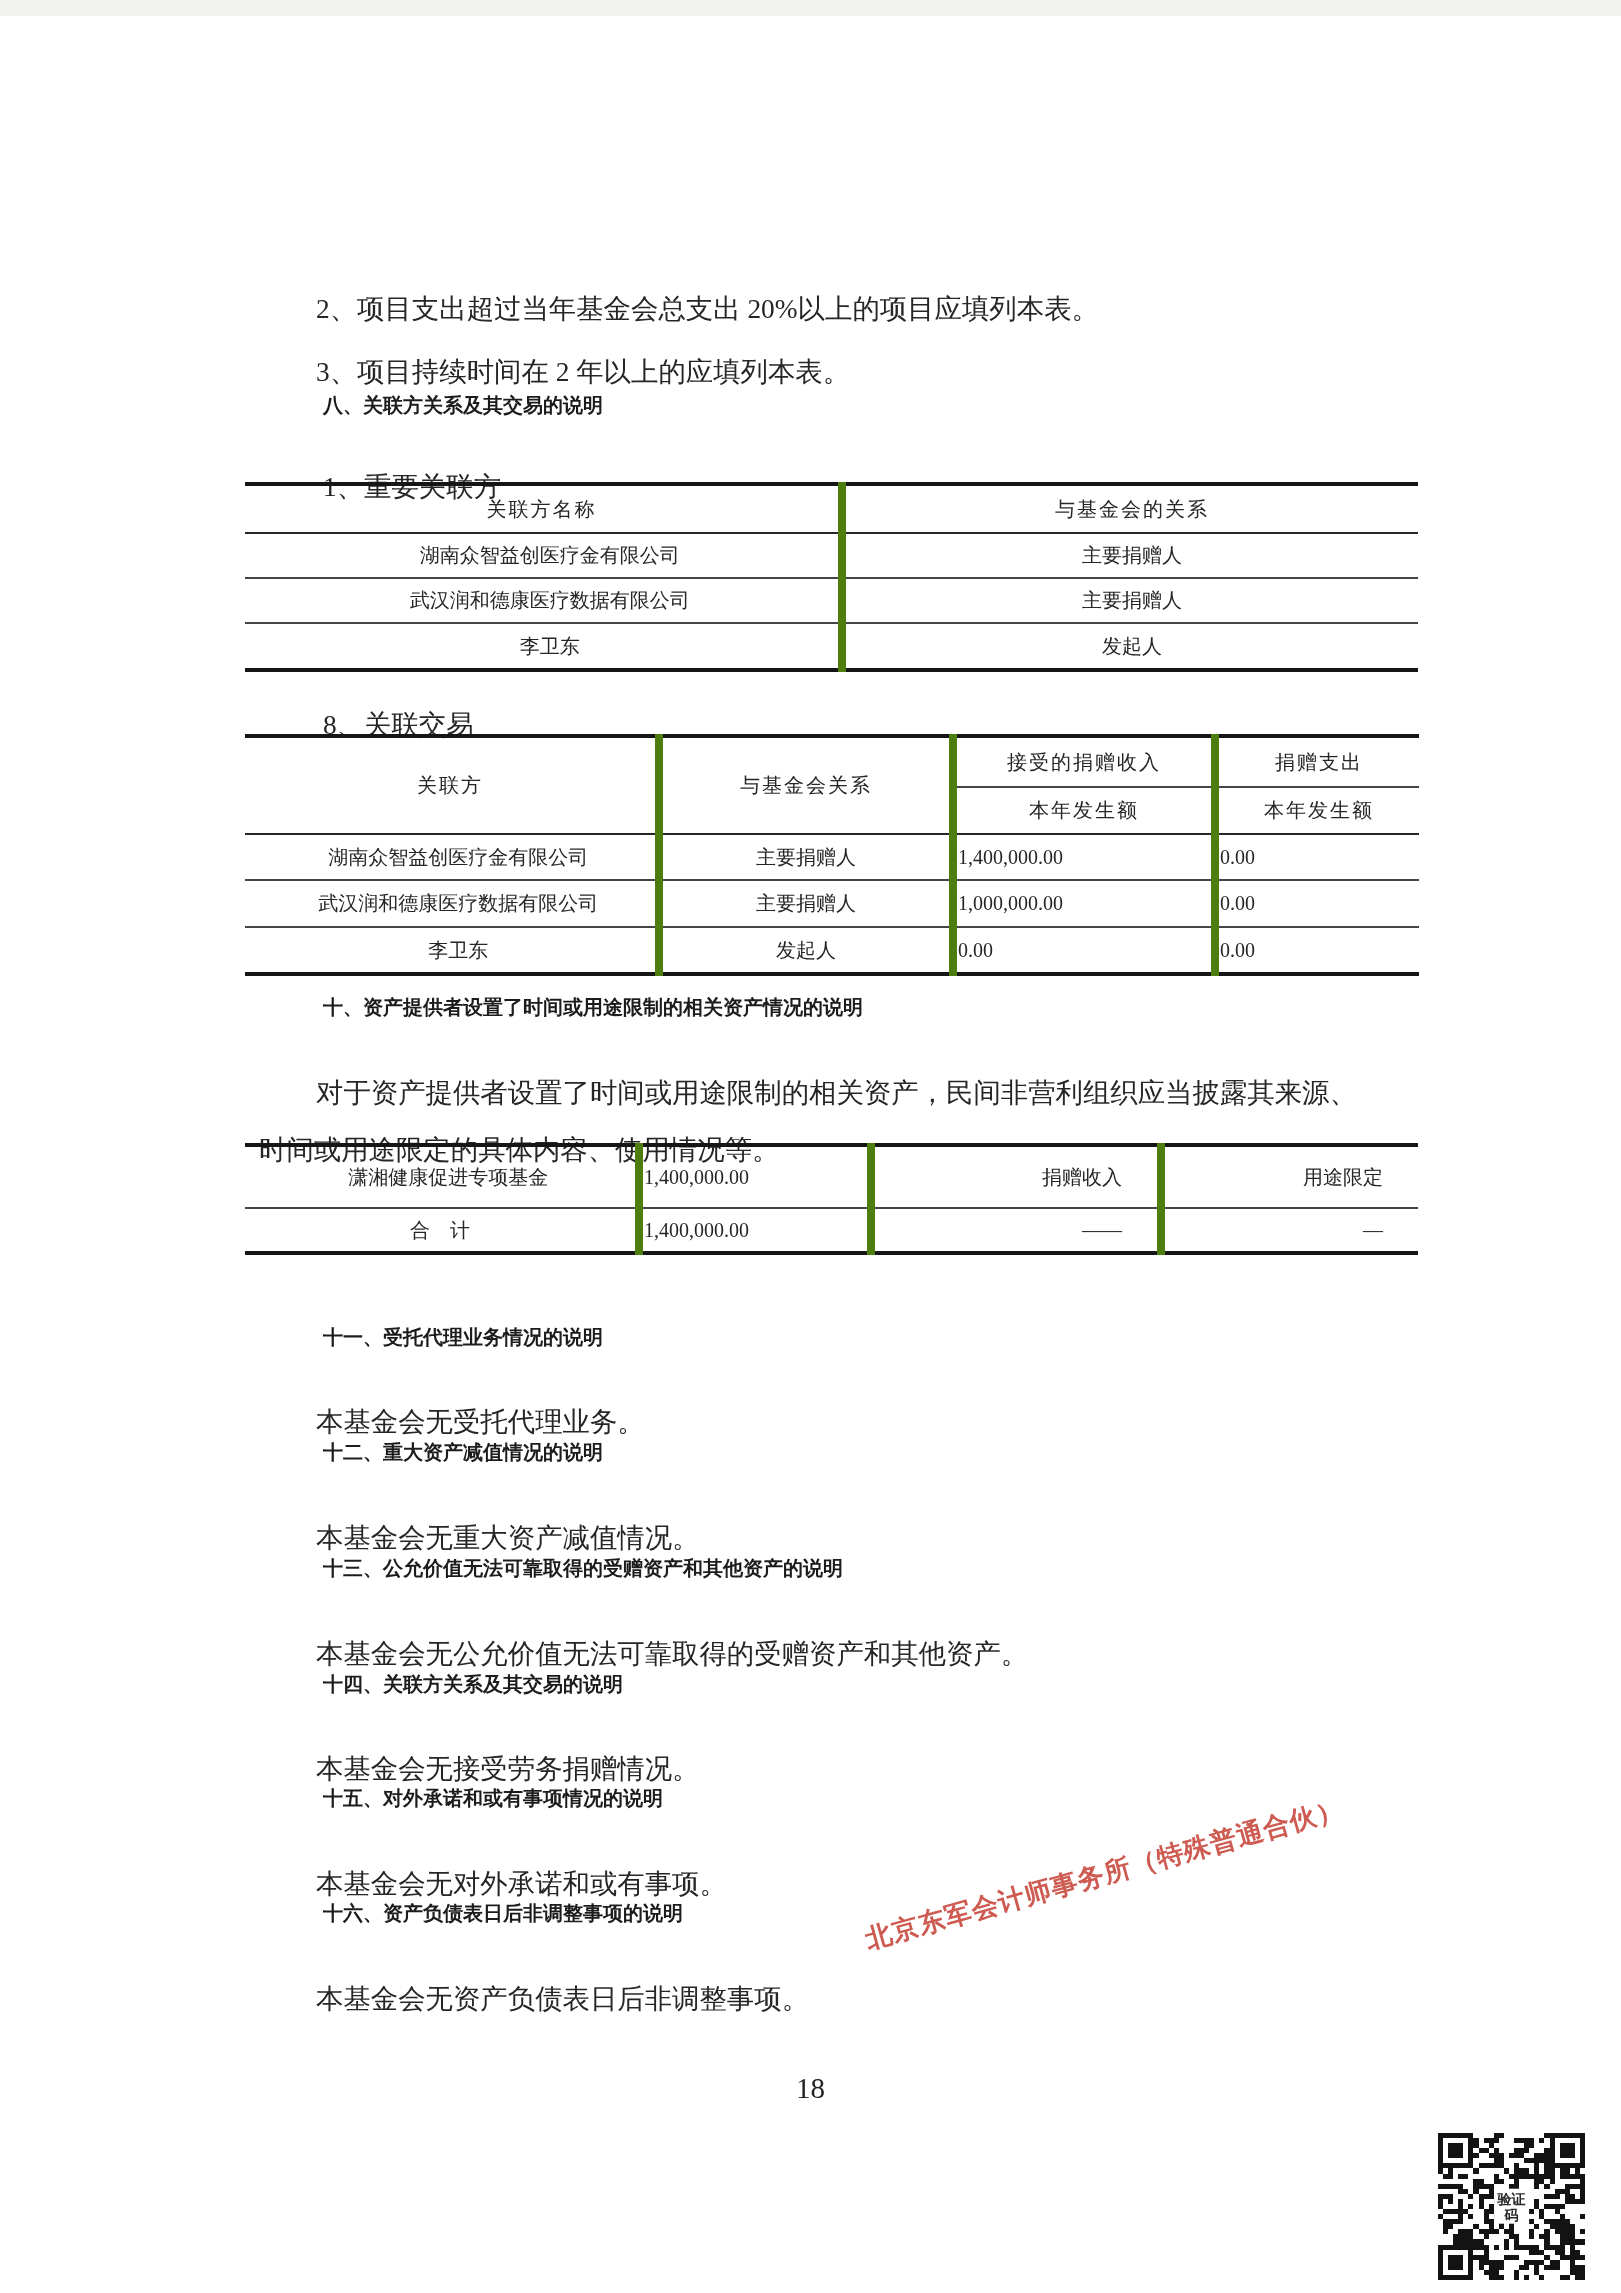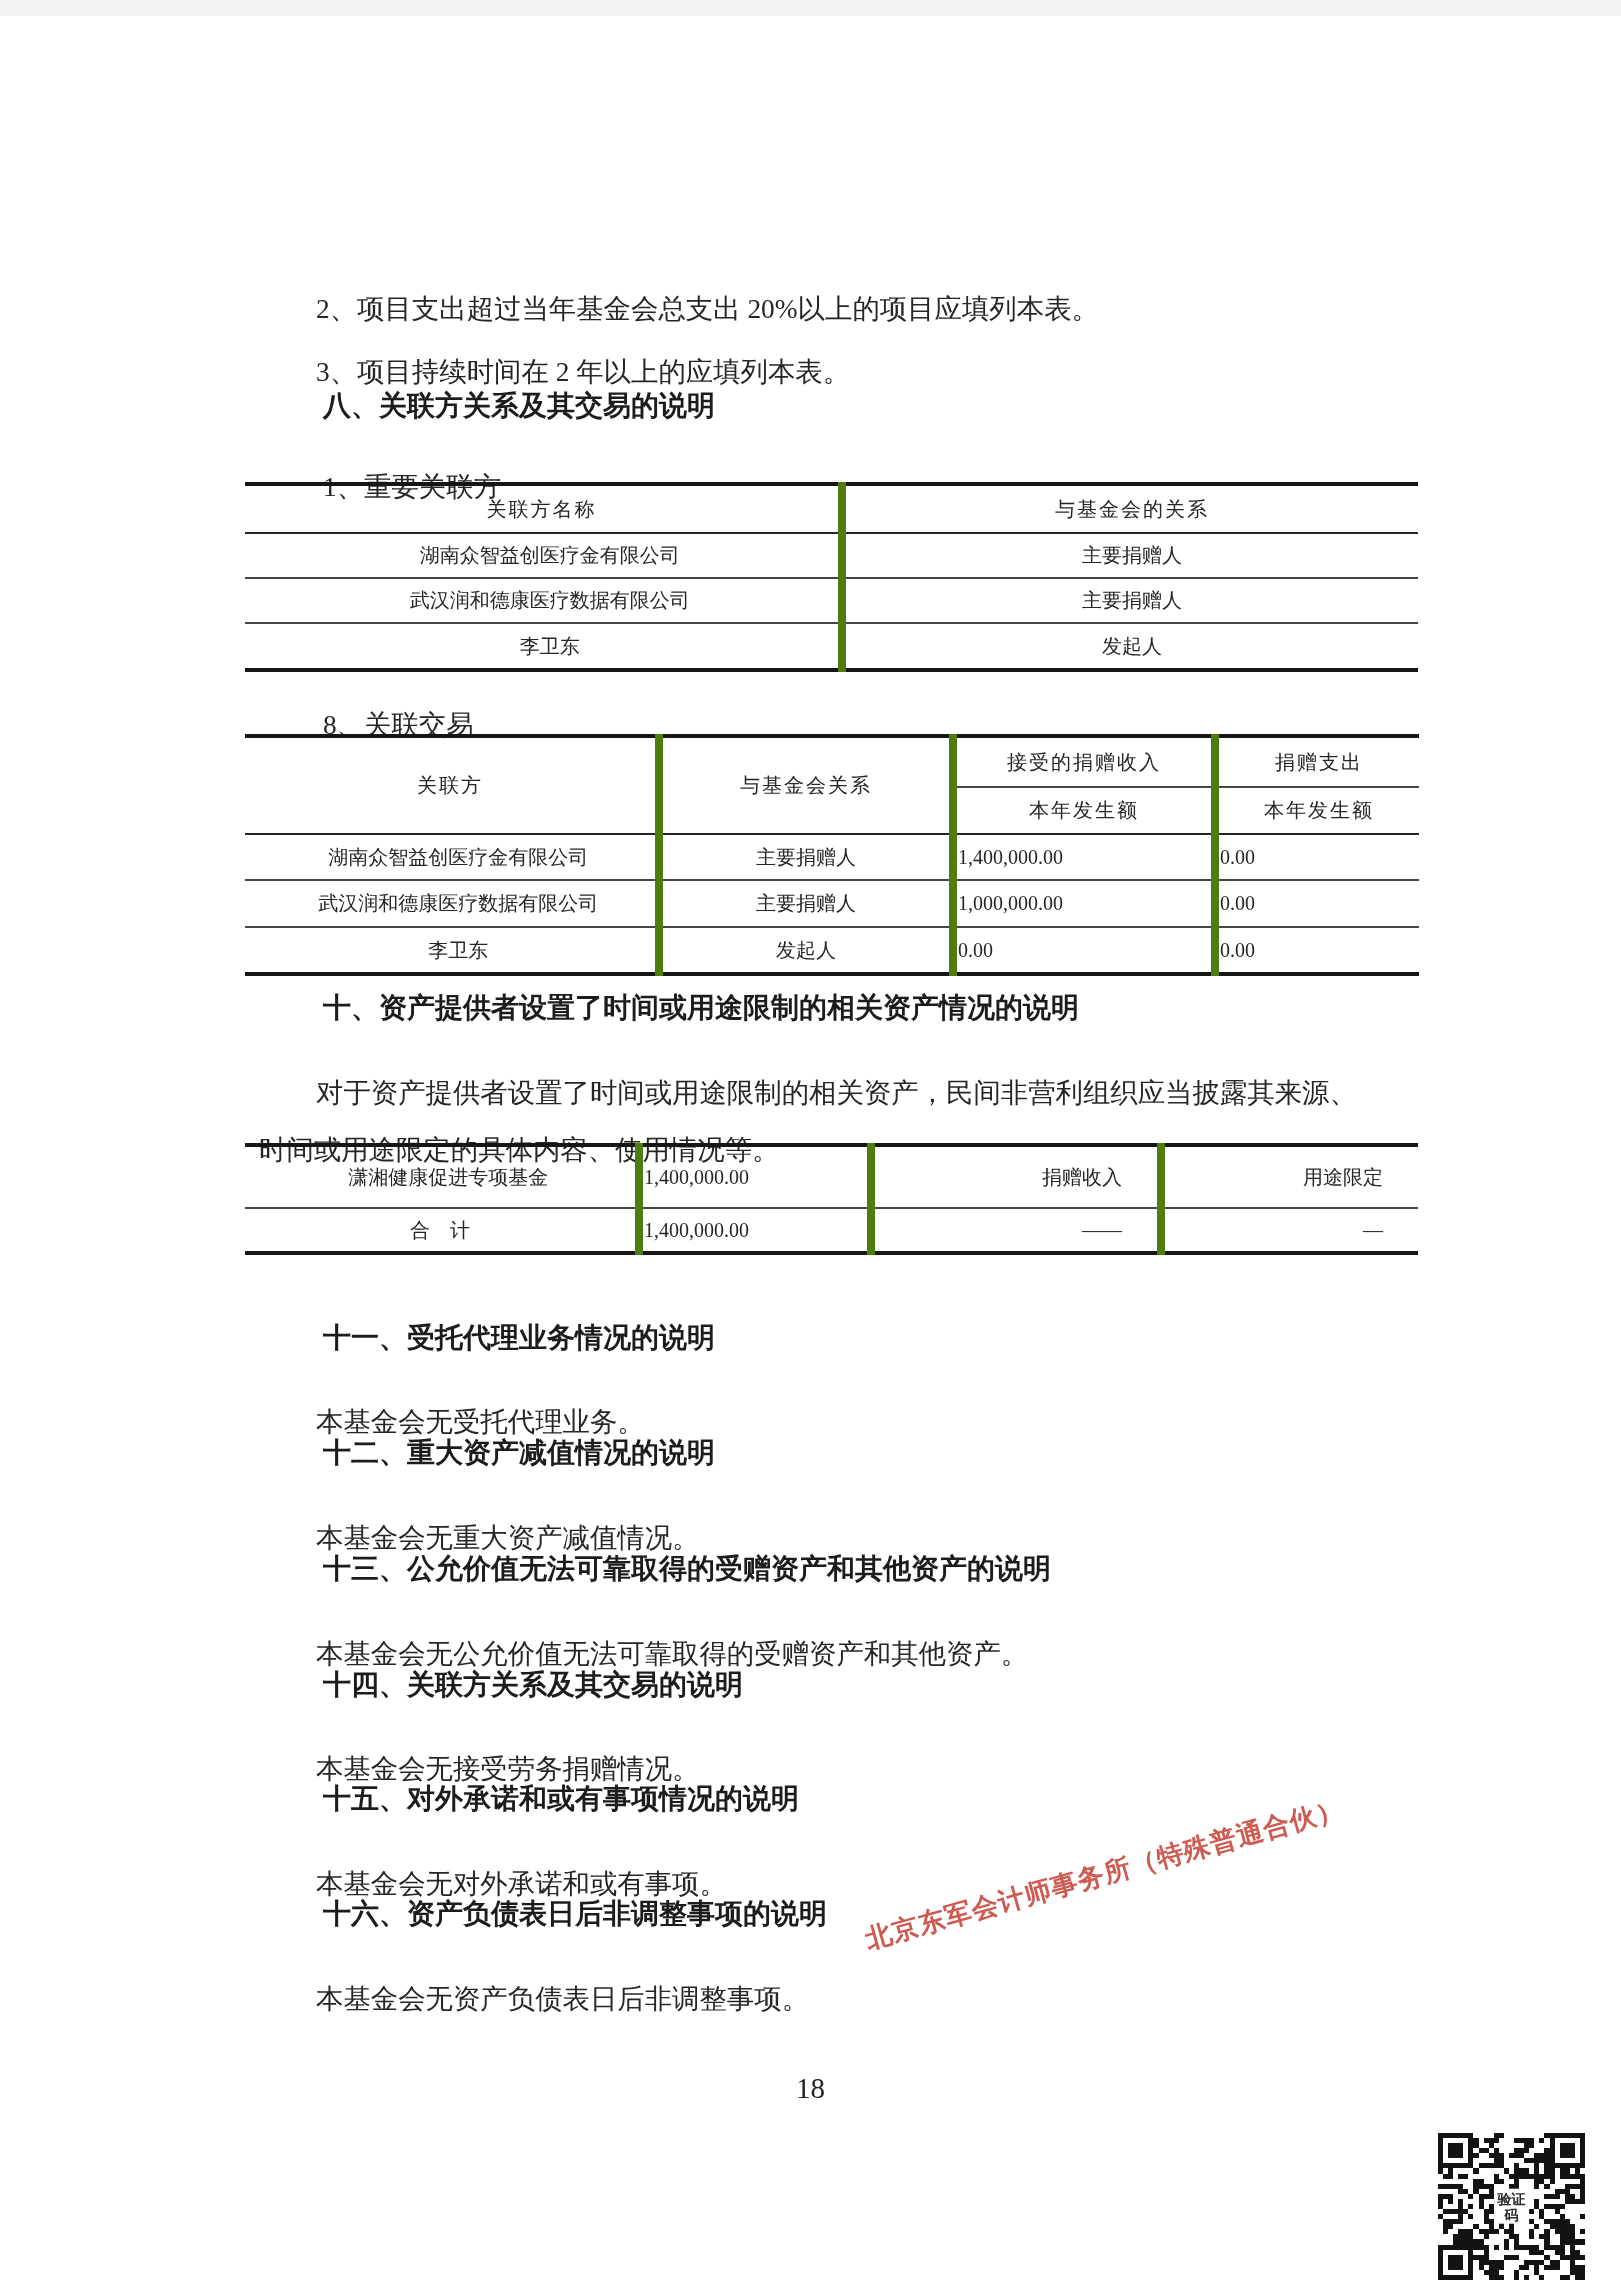--- a/index.html
+++ b/index.html
@@ -18,21 +18,21 @@
     height:39px;line-height:39px;
     font-size:27.4px;
     white-space:nowrap;
   }
   .indent{left:316px;}
   .indent2{left:323px;}
   .head{
     left:323px;
     font-family:"Liberation Sans","DejaVu Sans",sans-serif;
     font-weight:700;
-    font-size:28px;
+    font-size:20px;
     color:#1c1c1c;
     margin:0;
   }
   table.tbl{
     position:absolute;
     left:245px;
     width:1173px;
     table-layout:fixed;
     border-collapse:collapse;
     border-top:4.9px solid #161616;

